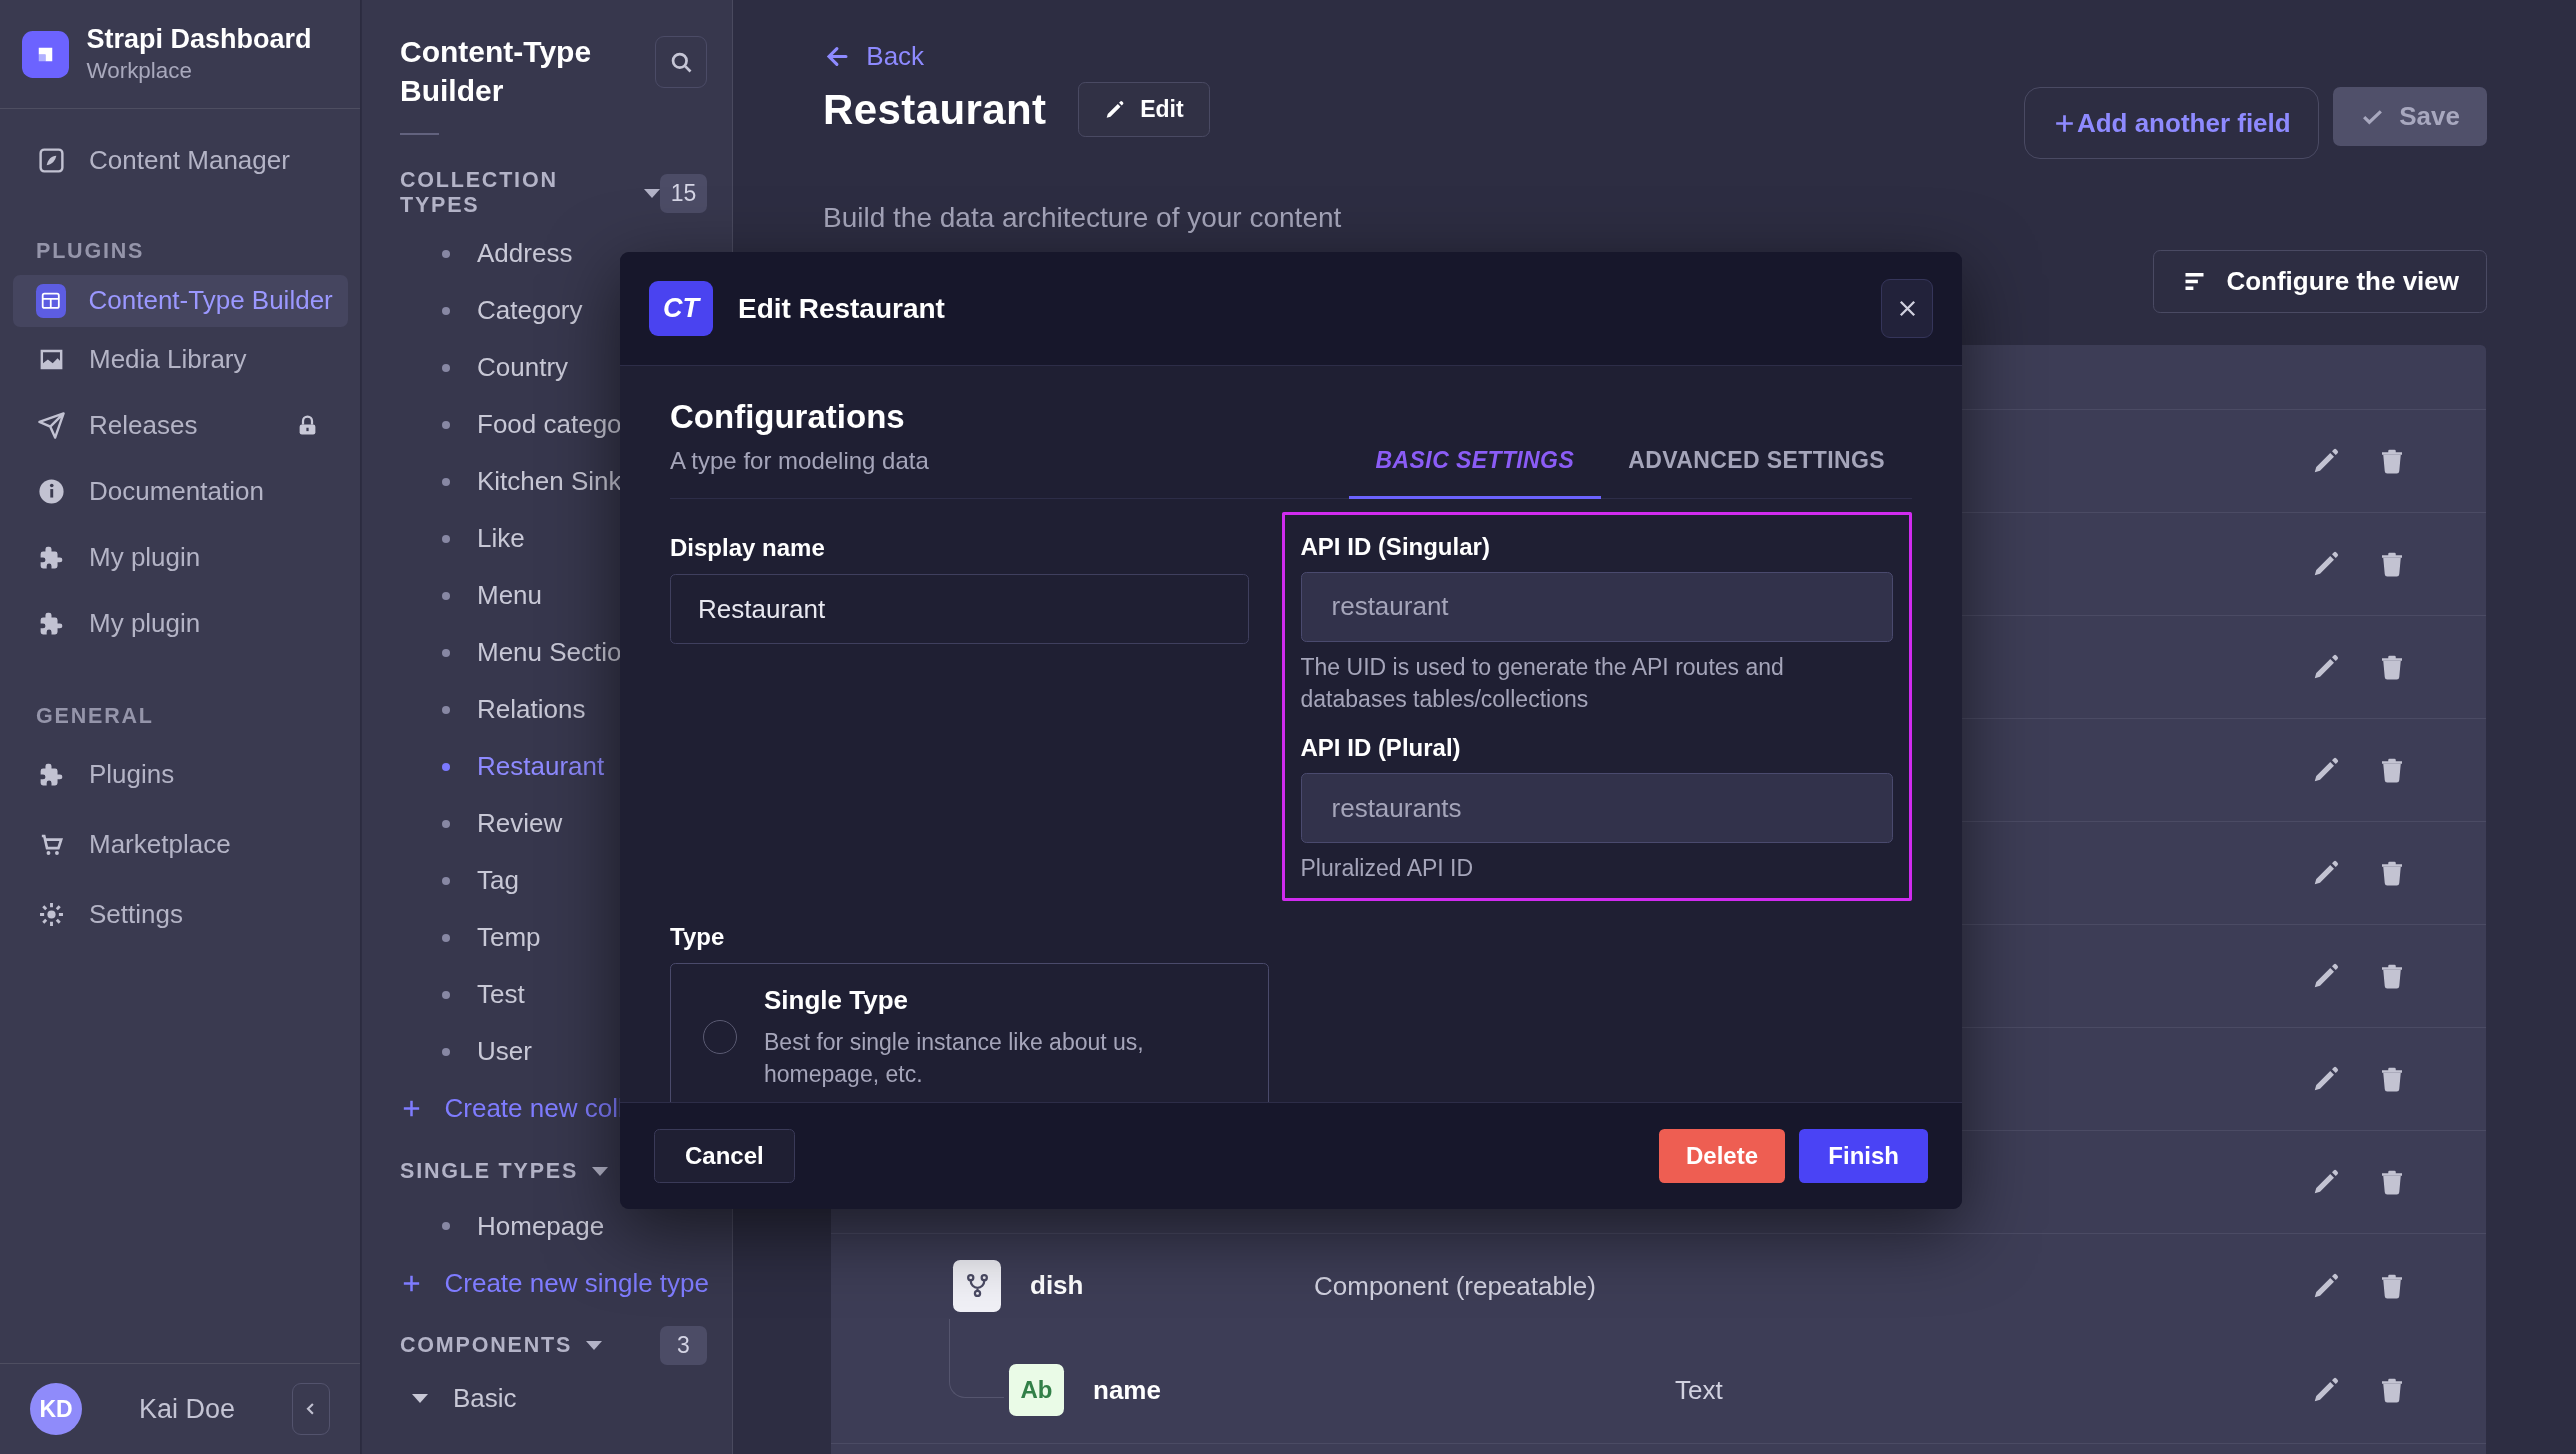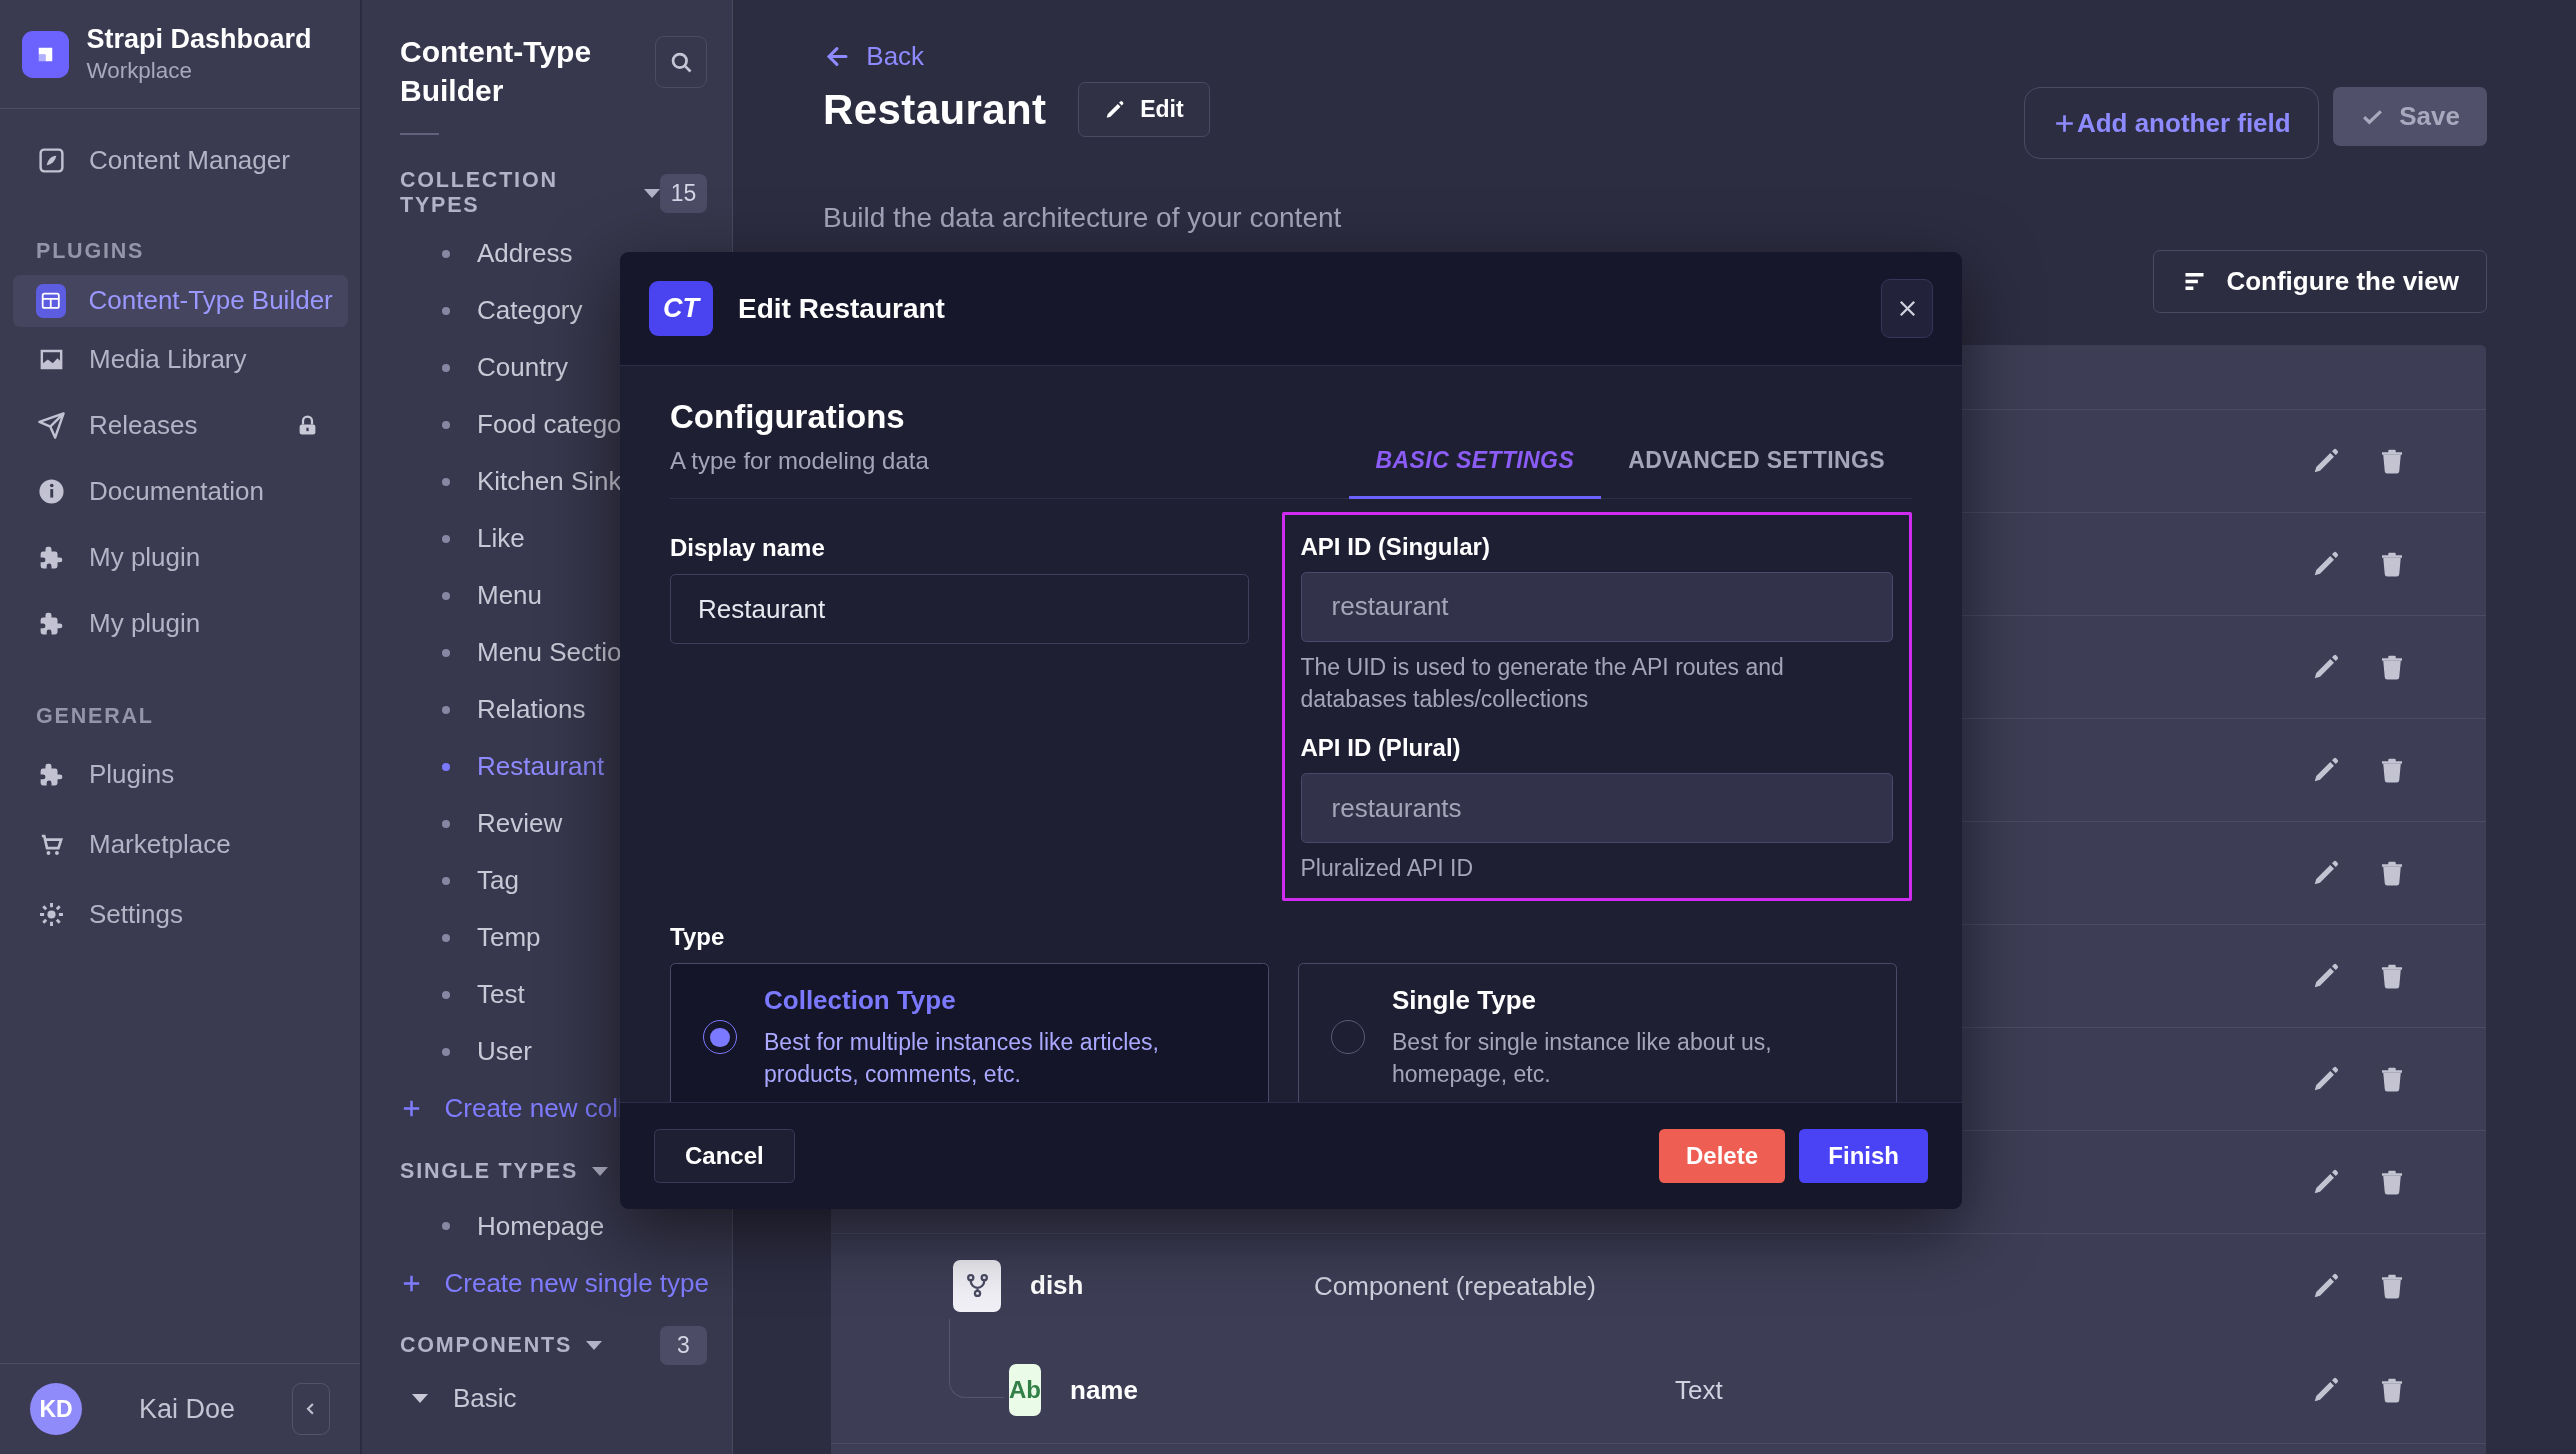--- a/index.html
+++ b/index.html
@@ -113,21 +113,21 @@
   .row-actions { position:absolute; right:77px; top:0; height:100%; display:flex;
     align-items:center; gap:34px; }
   .icon-btn { width:32px; height:32px; background:none; border:none; color:#c3c3d2;
     cursor:pointer; padding:0; }
   .tbl-row.dish-row { height:104px; }
   .tbl-row.name-row { height:107px; border-top:none; border-bottom:0.9px solid #4b4b64; }
   .row-left { position:absolute; left:122px; top:0; height:100%; display:flex; align-items:center; }
   .row-left.indent { left:178px; }
   .comp-badge { width:48px; height:52px; border-radius:7.2px; background:#f0f0f6; color:#4b4b64;
     display:flex; align-items:center; justify-content:center; }
-  .ab-badge { width:32px; height:52px; border-radius:7.2px; background:#eafbe7; color:#328048;
+  .ab-badge { width:55px; height:52px; border-radius:7.2px; background:#eafbe7; color:#328048;
     font-size:24px; font-weight:bold; display:flex; align-items:center; justify-content:center; }
   .fname { font-size:26px; font-weight:bold; color:#fff; margin-left:29px; }
   .ftype { position:absolute; top:50%; transform:translateY(-50%); font-size:26px; color:#d2d2e0; }
   .ftype.t1 { left:483px; }
   .ftype.t2 { left:844px; }
   .tree-elbow { position:absolute; left:118px; top:974px; width:55px; height:79px;
     border-left:1.8px solid #55556e; border-bottom:1.8px solid #55556e;
     border-bottom-left-radius:16px; }
 
   
@@ -707,27 +707,20 @@
         <div class="helper">The UID is used to generate the API routes and databases tables/collections</div>
 
         <label class="field-label plural-label">API ID (Plural)</label>
         <input class="api-input" type="text" value="restaurants" style="">
         <div class="helper">Pluralized API ID</div>
       </div>
     </div>
 
     <label class="field-label type-label">Type</label>
     <div class="type-cards">
-      <div class="type-card selected">
-        <span class="radio on"></span>
-        <div>
-          <div class="tc-title">Collection Type</div>
-          <div class="tc-desc">Best for multiple instances like articles, products, comments, etc.</div>
-        </div>
-      </div>
       <div class="type-card">
         <span class="radio off"></span>
         <div>
           <div class="tc-title">Single Type</div>
           <div class="tc-desc">Best for single instance like about us, homepage, etc.</div>
         </div>
       </div>
     </div>
   </div>
 

